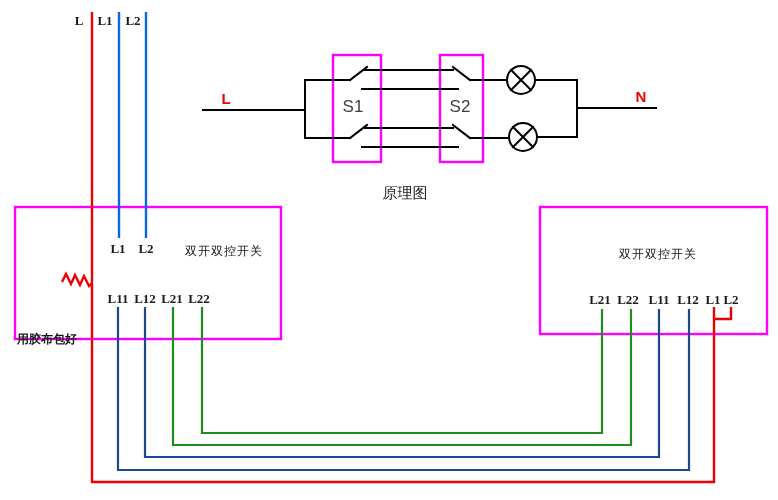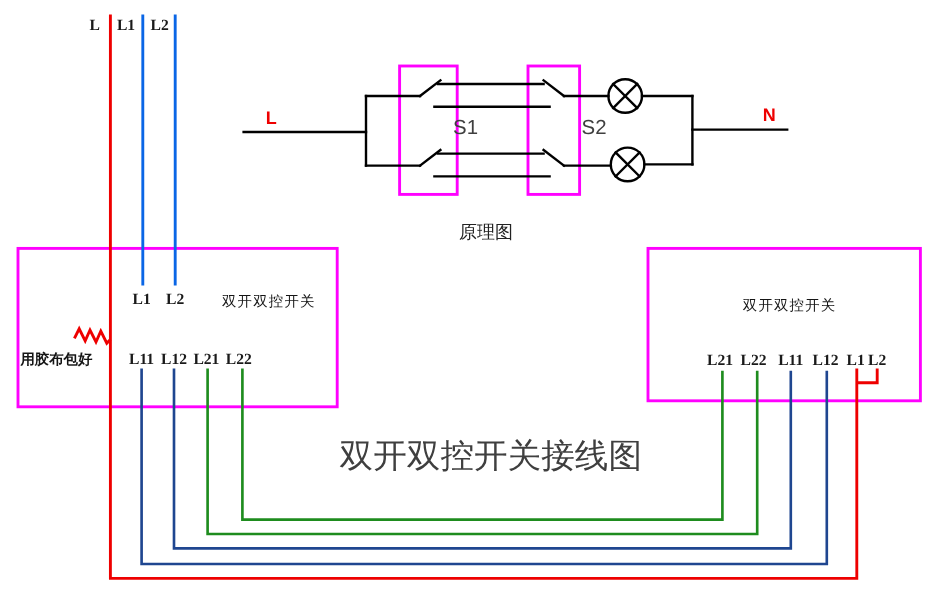--- a/index.html
+++ b/index.html
@@ -38,31 +38,31 @@
   .red-lbl{
     position:absolute;transform:translateX(-50%);
     color:var(--c-live);
     font-family:"Liberation Sans","DejaVu Sans",sans-serif;
     font-size:15px;font-weight:700;line-height:1;white-space:nowrap;
   }
   .s-lbl{
     position:absolute;transform:translateX(-50%);
     color:var(--c-gray);
     font-family:"Liberation Sans","DejaVu Sans",sans-serif;
-    font-size:17px;line-height:1;white-space:nowrap;margin-left:35px;
+    font-size:17px;line-height:1;white-space:nowrap;
   }
   .cn{
     position:absolute;transform:translateX(-50%);
     color:#151515;
-    font-family:Liberation Sans, sans-serif;
+    font-family:Liberation Serif, serif;
     line-height:1;white-space:nowrap;
   }
   .caption{font-size:15px;color:#222;}
   .box-title{font-size:12px;letter-spacing:1px;}
-  .note{font-size:12px;font-weight:700;transform:none;}
+  .note{font-size:12px;font-weight:700;transform:none;margin-top:40px;}
   .main-title{
     position:absolute;transform:translateX(-50%);
     font-family:"Liberation Serif","DejaVu Serif",serif;
     font-size:28px;color:var(--c-gray);
     letter-spacing:0px;line-height:1;white-space:nowrap;
   }
 </style>
 </head>
 <body>
 
@@ -156,15 +156,14 @@
   <span class="lbl" style="left:199px;top:292px;">L22</span>
 
   <span class="cn box-title" style="left:658px;top:248px;">双开双控开关</span>
   <span class="lbl" style="left:600px;top:293px;">L21</span>
   <span class="lbl" style="left:628px;top:293px;">L22</span>
   <span class="lbl" style="left:659px;top:293px;">L11</span>
   <span class="lbl" style="left:688px;top:293px;">L12</span>
   <span class="lbl" style="left:713px;top:293px;">L1</span>
   <span class="lbl" style="left:731px;top:293px;">L2</span>
 
-  <span class="main-title" style="left:409px;top:367px;">双开双控开关接线图</span>
 
 </div>
 
 </body></html>

